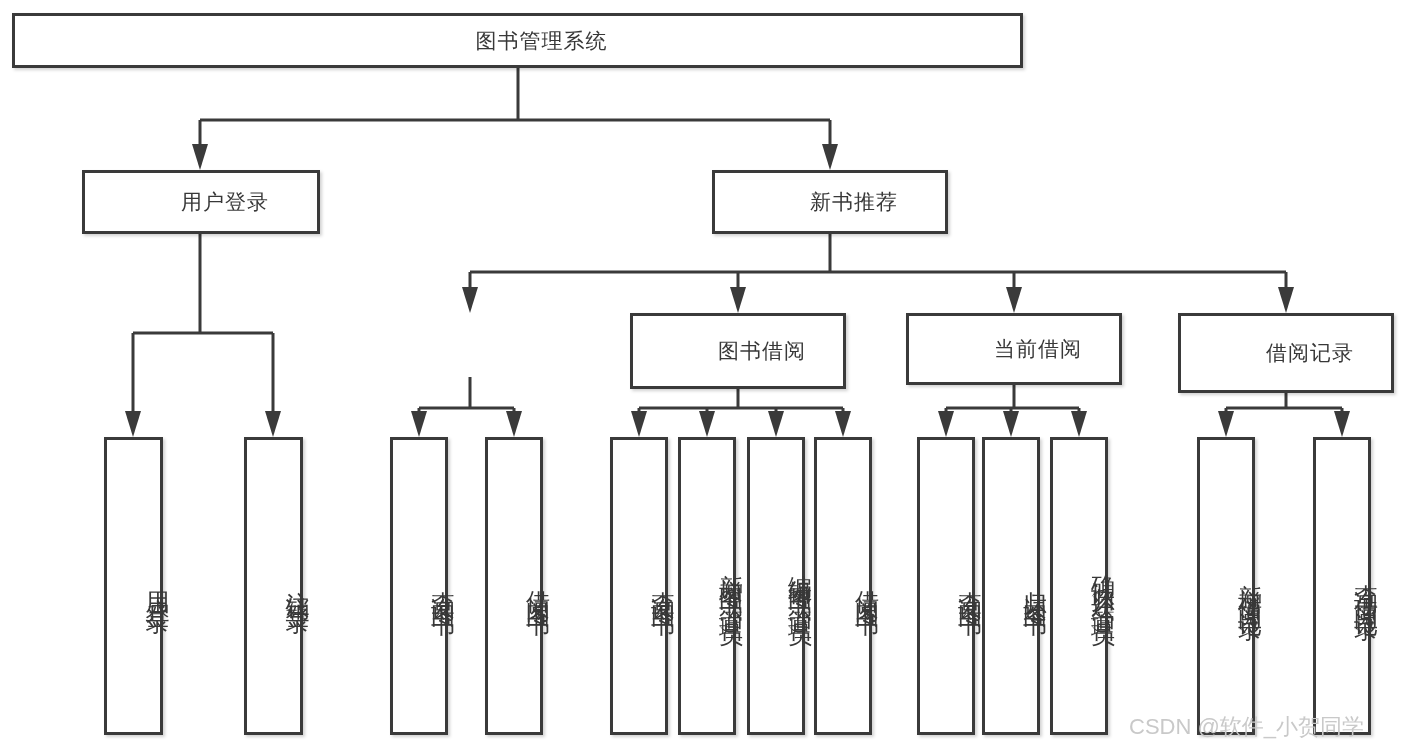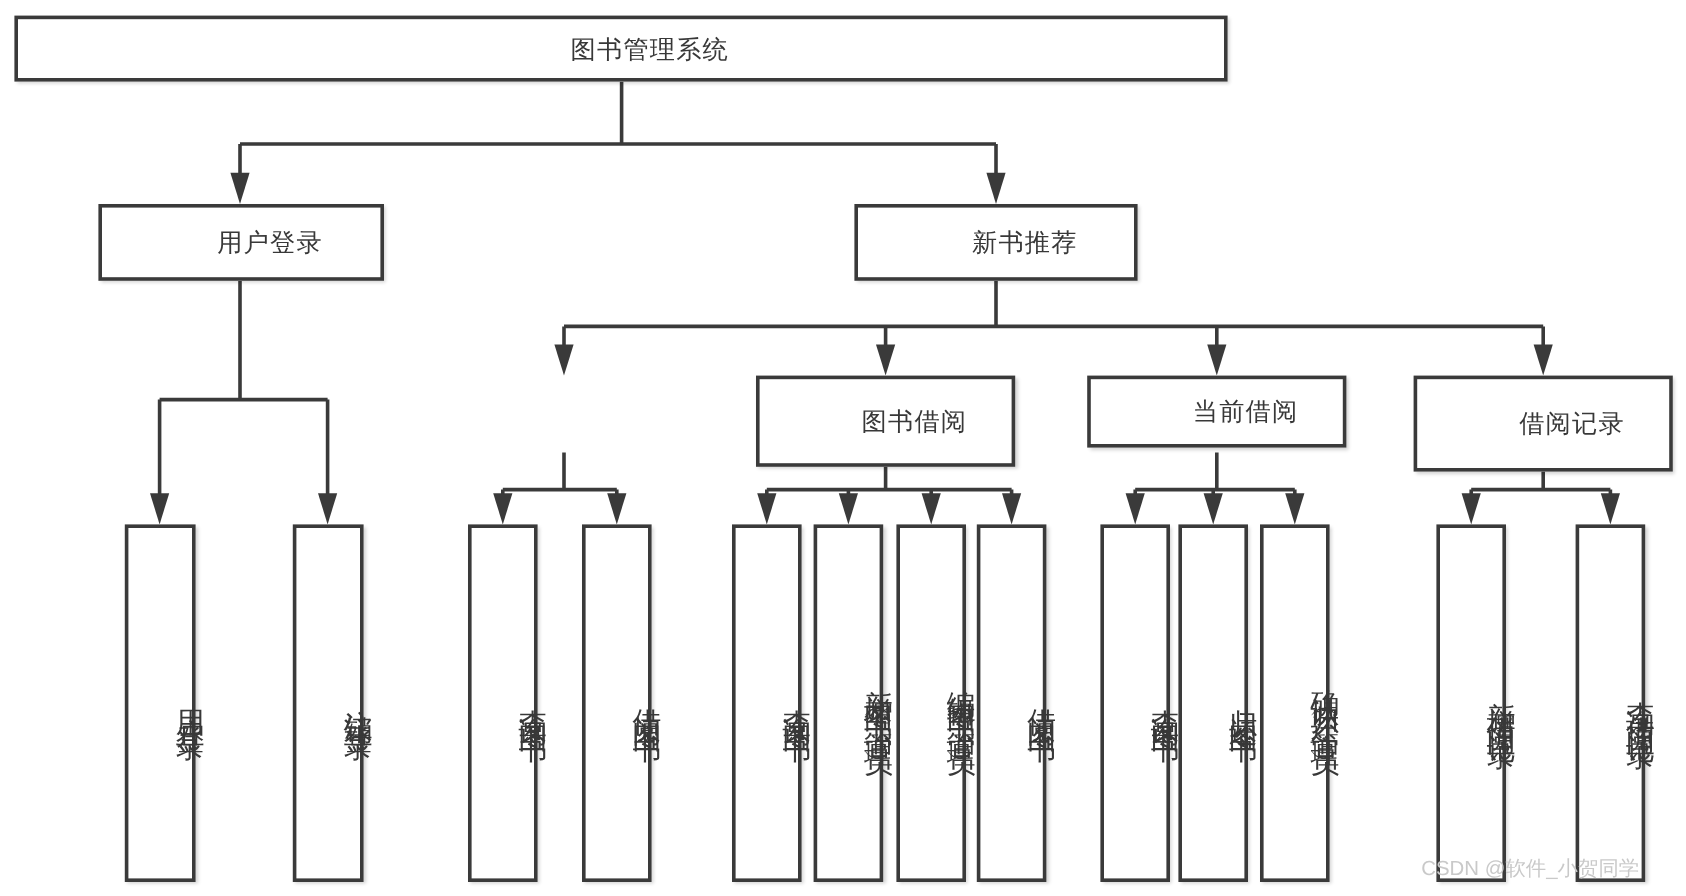--- a/index.html
+++ b/index.html
@@ -24,22 +24,22 @@
     padding-left:48px;
   }
   .hbox span{font-size:21px;letter-spacing:1px;white-space:nowrap;}
   .vbox span{
     writing-mode:vertical-rl;
     font-size:24px;
     letter-spacing:7px;
     line-height:1;
   }
   .watermark{
-    position:absolute;left:1154px;top:712px;width:212px;
-    font-size:17px;color:var(--wm);white-space:nowrap;text-align:right;
+    position:absolute;left:1129px;top:712px;width:212px;
+    font-size:22px;color:var(--wm);white-space:nowrap;text-align:right;
   }
 </style>
 </head>
 <body>
 
 <div class="canvas">
 
   <svg class="connectors" viewBox="0 0 1405 747">
 
     <g>
@@ -97,21 +97,21 @@
   <div class="box hbox" style="left:82px;top:170px;width:238px;height:64px">
     <span>用户登录</span>
   </div>
   <div class="box hbox" style="left:712px;top:170px;width:236px;height:64px">
     <span>新书推荐</span>
   </div>
 
   <div class="box hbox" style="left:630px;top:313px;width:216px;height:76px">
     <span>图书借阅</span>
   </div>
-  <div class="box hbox" style="left:906px;top:313px;width:216px;height:60px">
+  <div class="box hbox" style="left:906px;top:313px;width:216px;height:72px">
     <span>当前借阅</span>
   </div>
   <div class="box hbox" style="left:1178px;top:313px;width:216px;height:80px">
     <span>借阅记录</span>
   </div>
 
   <div class="box vbox" style="left:104px;top:437px;width:59px;height:298px">
     <span>用户登录</span>
   </div>
   <div class="box vbox" style="left:244px;top:437px;width:59px;height:298px">

